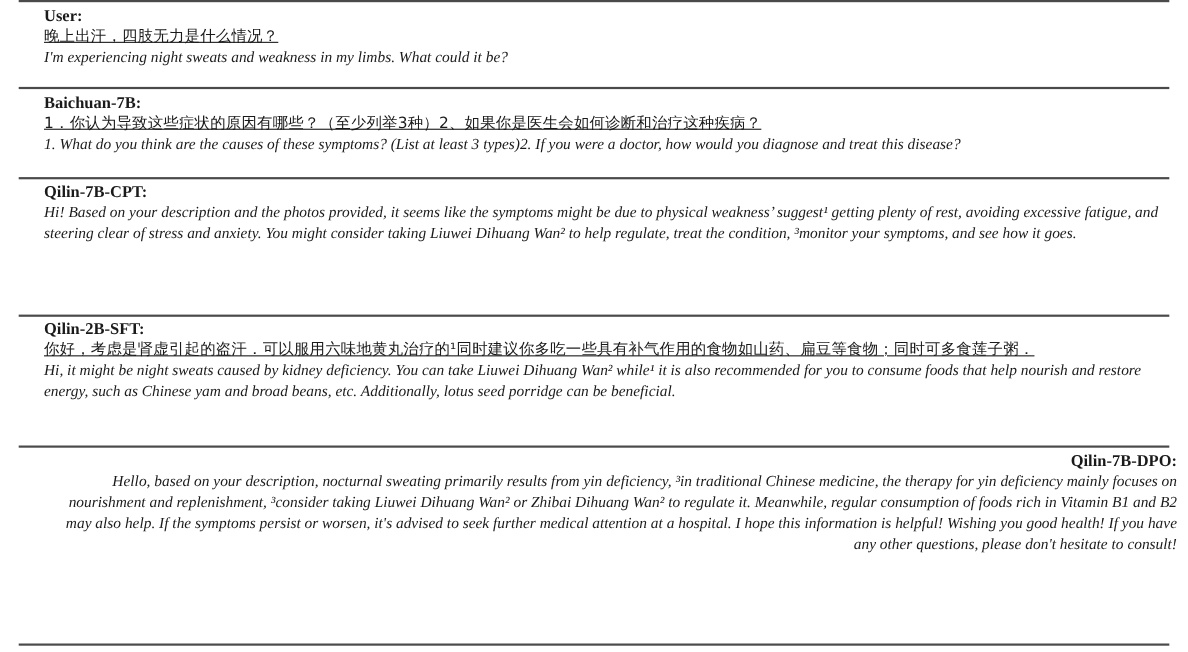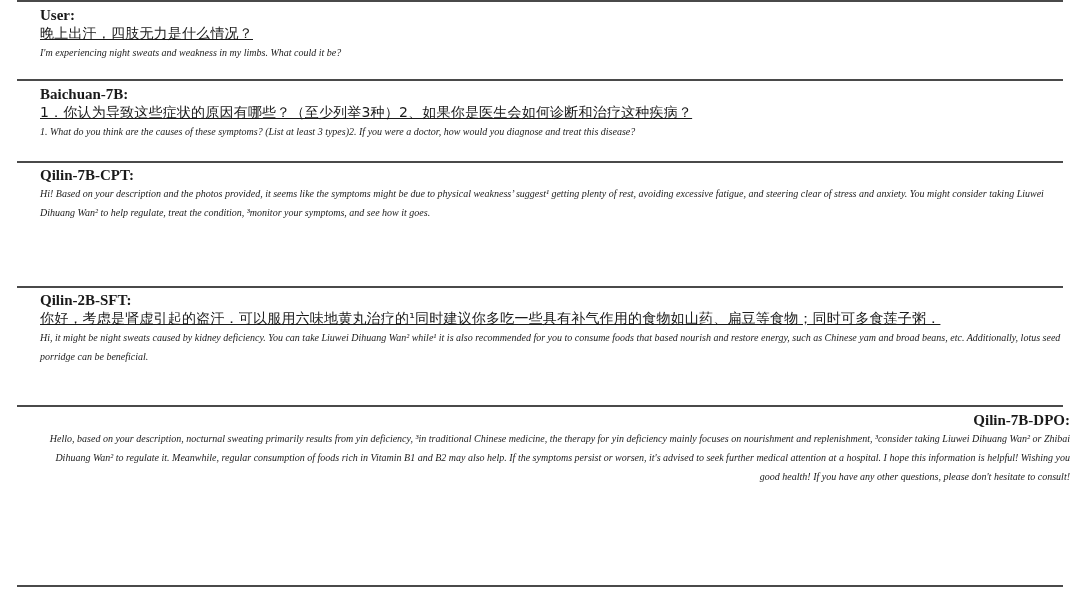--- a/index.html
+++ b/index.html
@@ -15,21 +15,21 @@
   .block { position: absolute; left: 16px; width: 1030px; margin-left: 24px; }
   .speaker {
     font-weight: bold; font-size: 15px; line-height: 17px;
     font-family: "Liberation Serif", serif;
   }
   .zh {
     font-family: "DejaVu Sans", "Liberation Sans", sans-serif;
     font-size: 14px; line-height: 19px; letter-spacing: 0.2px; text-decoration: underline;
   }
   .en {
-    font-style: italic; font-size: 10px; line-height: 19px;
+    font-style: italic; font-size: 14px; line-height: 19px;
     font-family: "Liberation Serif", serif;
   }
 </style>
 </head>
 <body>
 
 <div class="rule" style="top:0px;"></div>
 
 <div class="block" style="top:7px;">
   <div class="speaker">User:</div>
@@ -50,21 +50,21 @@
 <div class="block" style="top:167px;">
   <div class="speaker">Qilin-7B-CPT:</div>
   <div class="en">Hi! Based on your description and the photos provided, it seems like the symptoms might be due to physical weakness’  suggest¹ getting plenty of rest, avoiding excessive fatigue, and steering clear of stress and anxiety. You might consider taking Liuwei Dihuang Wan² to help regulate, treat the condition, ³monitor your symptoms, and see how it goes.</div>
 </div>
 
 <div class="rule" style="top:286px;"></div>
 
 <div class="block" style="top:292px;">
   <div class="speaker">Qilin-2B-SFT:</div>
   <div class="zh">你好，考虑是肾虚引起的盗汗．可以服用六味地黄丸治疗的¹同时建议你多吃一些具有补气作用的食物如山药、扁豆等食物；同时可多食莲子粥．</div>
-  <div class="en">Hi, it might be night sweats caused by kidney deficiency. You can take Liuwei Dihuang Wan² while¹ it is also recommended for you to consume foods that based nourish and restore energy, such as Chinese yam and broad beans, etc. Additionally, lotus seed porridge can be beneficial.</div>
+  <div class="en">Hi, it might be night sweats caused by kidney deficiency. You can take Liuwei Dihuang Wan² while¹ it is also recommended for you to consume foods that help nourish and restore energy, such as Chinese yam and broad beans, etc. Additionally, lotus seed porridge can be beneficial.</div>
 </div>
 
 <div class="rule" style="top:405px;"></div>
 
 <div class="block" style="top:412px;text-align:right;">
   <div class="speaker">Qilin-7B-DPO:</div>
   <div class="en">Hello, based on your description, nocturnal sweating primarily results from yin deficiency, ³in traditional Chinese medicine, the therapy for yin deficiency mainly focuses on nourishment and replenishment, ³consider taking Liuwei Dihuang Wan² or Zhibai Dihuang Wan² to regulate it. Meanwhile, regular consumption of foods rich in Vitamin B1 and B2 may also help. If the symptoms persist or worsen, it's advised to seek further medical attention at a hospital. I hope this information is helpful! Wishing you good health! If you have any other questions, please don't hesitate to consult!</div>
 </div>
 
 <div class="rule" style="top:585px;"></div>

